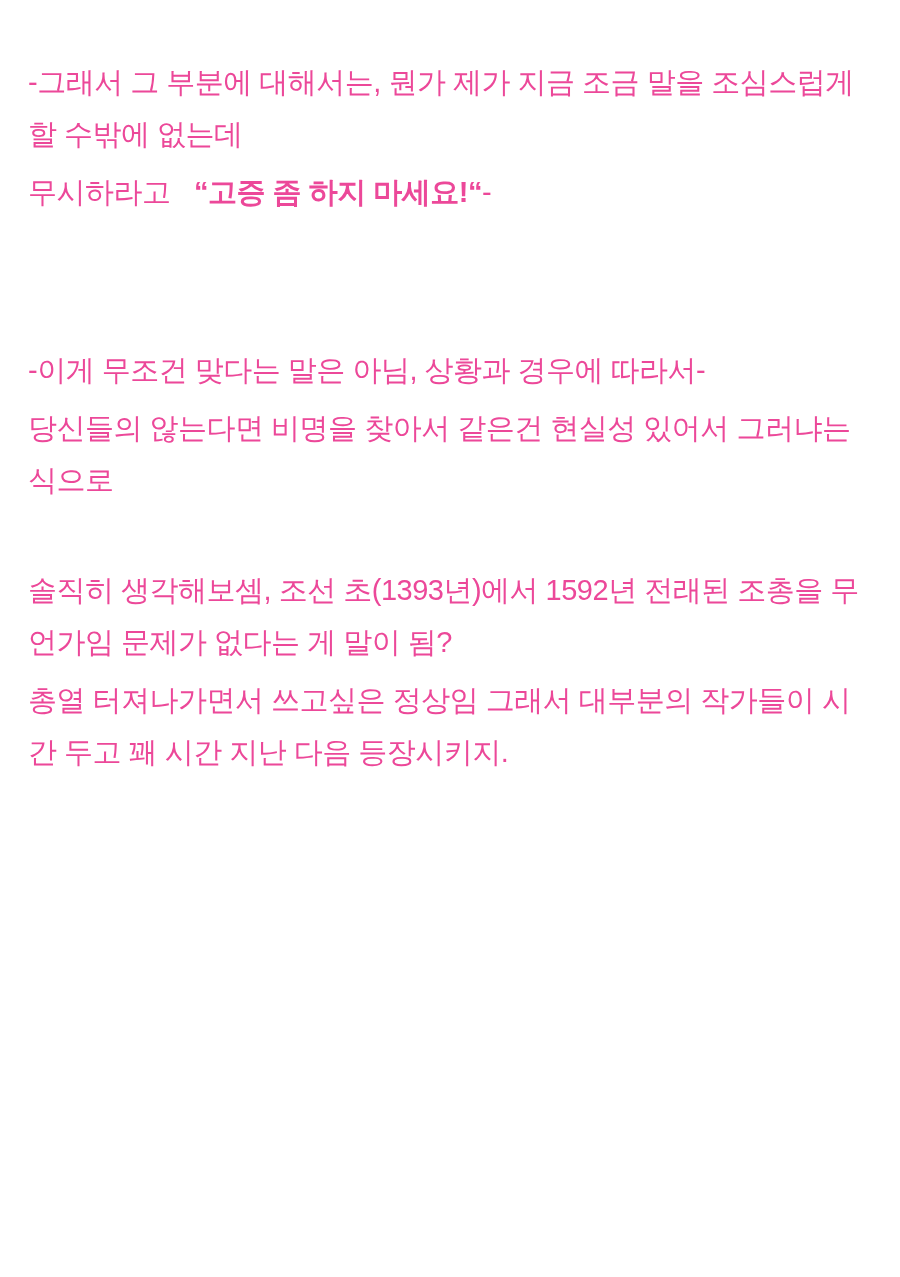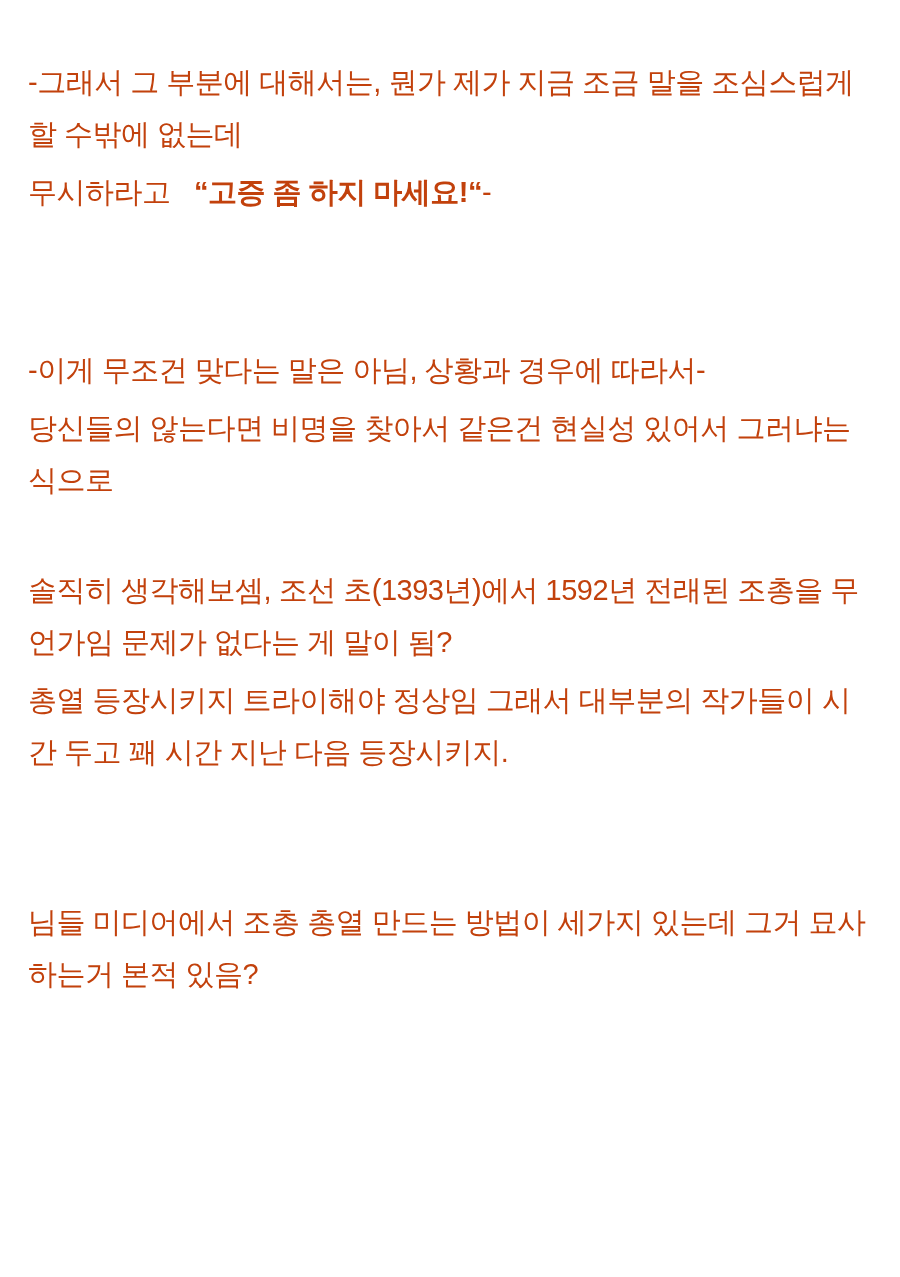--- a/index.html
+++ b/index.html
@@ -15,21 +15,21 @@
   .post {
     box-sizing: border-box;
     width: 900px;
     padding: 56px 24px 50px 28px;
   }
   .post p {
     margin: 0 0 6px 0;
     font-size: 29px;
     line-height: 52px;
     font-weight: 400;
-    color: #c2410c;
+    color: #ec4899;
     letter-spacing: -0.5px;
     word-break: break-all;
     white-space: normal;
   }
   .bold-quote {
     font-weight: 700;
     margin-left: 16px;
   }
   .spacer { width: 100%; }
   .spacer-large  { height: 120px; }
@@ -46,19 +46,18 @@
   <p><span>무시하라고 </span><span class="bold-quote">“고증 좀 하지 마세요!“</span><span>-</span></p>
 
   <div class="spacer spacer-large"></div>
 
   <p>-이게 무조건 맞다는 말은 아님, 상황과 경우에 따라서-</p>
   <p>당신들의 않는다면 비명을 찾아서 같은건 현실성 있어서 그러냐는 식으로</p>
 
   <div class="spacer spacer-small"></div>
 
   <p>솔직히 생각해보셈, 조선 초(1393년)에서 1592년 전래된 조총을 무언가임 문제가 없다는 게 말이 됨?</p>
-  <p>총열 등장시키지 트라이해야 정상임 그래서 대부분의 작가들이 시간 두고 꽤 시간 지난 다음 등장시키지.</p>
+  <p>총열 터져나가면서 쓰고싶은 정상임 그래서 대부분의 작가들이 시간 두고 꽤 시간 지난 다음 등장시키지.</p>
 
   <div class="spacer spacer-medium"></div>
 
-  <p>님들 미디어에서 조총 총열 만드는 방법이 세가지 있는데 그거 묘사하는거 본적 있음?</p>
 
 </div>
 
 </body></html>

